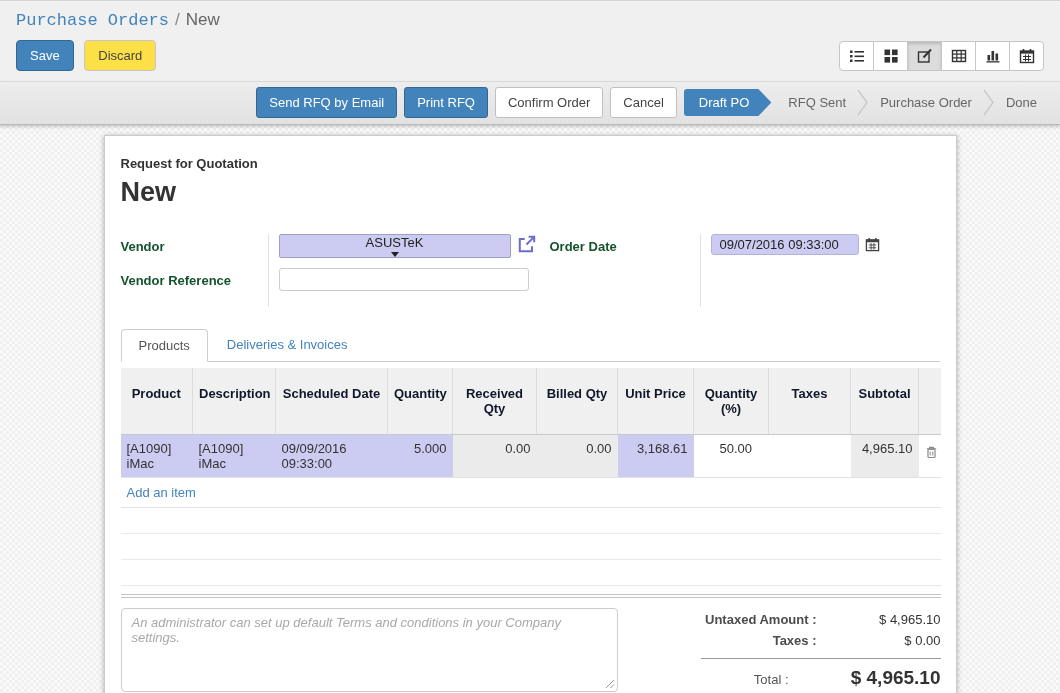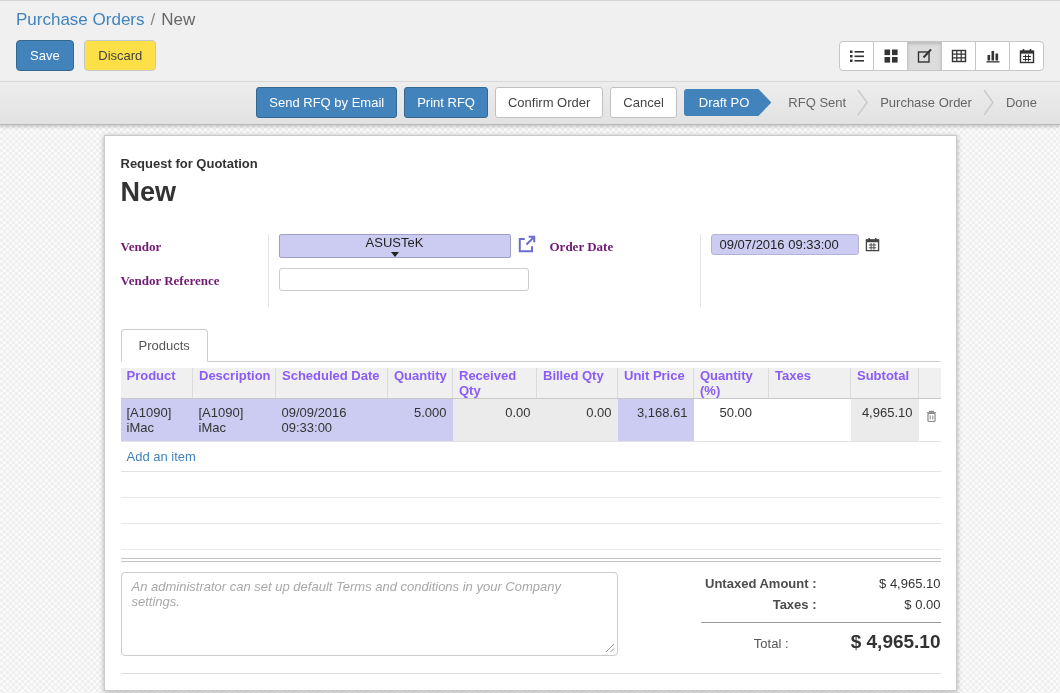--- a/index.html
+++ b/index.html
@@ -15,21 +15,21 @@
   body{
     width:1060px;height:693px;overflow:hidden;
     font-family:"Liberation Sans", sans-serif;
     color:#4c4c4c;font-size:13px;background:#f0f0f0;
   }
   .screen{width:1060px;height:693px;display:flex;flex-direction:column;border-top:1px solid #d5d5d5;}
 
   
   .topzone{background:#f0f0f0;}
   .breadcrumb-bar{padding:9px 16px 2px 16px;font-size:17px;}
-  .crumb-link{color:var(--accent);cursor:pointer;}
+  .crumb-link{color:var(--accent);cursor:pointer;font-family:Liberation Mono, monospace;}
   .crumb-sep{color:#888;margin:0 6px;}
   .crumb-current{color:#666;}
   .controlbar{display:flex;justify-content:space-between;align-items:center;padding:8px 16px 10px 16px;}
   .btn{
     display:inline-flex;align-items:center;justify-content:center;
     font-family:inherit;font-size:13px;line-height:1;
     padding:8px 13px;border-radius:4px;border:1px solid #c6c6c6;
     background:#fde047;color:#444;cursor:pointer;
   }
   .btn + .btn{margin-left:7px;}
@@ -80,21 +80,21 @@
     border:1px solid #cacaca;box-shadow:0 1px 5px rgba(0,0,0,.3);
     padding:16px 16px 16px 16px;
   }
   .form-subtitle{font-weight:bold;color:#333;margin-top:4px;}
   .form-title{font-size:27px;font-weight:bold;color:#333;margin:6px 0 26px 0;}
 
   .fieldzone{display:flex;margin-bottom:22px;}
   .fgroup{display:flex;}
   .fgroup.left{width:429px;}
   .flabels{width:147px;padding-top:5px;}
-  .flabel{font-weight:bold;color:#701a75;height:34px;font-family:Liberation Serif, serif;}
+  .flabel{font-weight:bold;color:#14532d;height:34px;}
   .fvals{border-left:1px solid #e3e3e3;padding-left:10px;flex:1;}
   .frow{height:34px;display:flex;align-items:flex-start;}
   .select-box{
     width:232px;height:24px;background:var(--field-highlight);
     border:1px solid #9f9fc5;border-radius:2px;display:flex;align-items:center;
     padding:0 8px;color:#222;cursor:pointer;position:relative;flex-direction:column;
   }
   .select-box .sel-text{flex:1;font-size:13px;}
   .caret{width:0;height:0;border-left:4px solid transparent;border-right:4px solid transparent;border-top:5px solid #222;}
   .ext-link{margin-left:6px;cursor:pointer;display:block;}
@@ -114,22 +114,22 @@
   .tab{padding:8px 17px;cursor:pointer;font-size:13px;}
   .tab.active{
     background:#fff;border:1px solid #ccc;border-bottom:1px solid #fff;
     border-radius:4px 4px 0 0;margin-bottom:-1px;color:#555;
   }
   .tab.inactive{color:var(--link);margin-left:2px;}
 
   
   table.items{border-collapse:collapse;table-layout:fixed;width:820px;margin-top:6px;}
   table.items th{
-    background:var(--header-bg);font-weight:bold;color:#8b5cf6;text-align:left;
-    padding:0 6px;vertical-align:top;border-bottom:1px solid #c9c9c9;font-size:13px;
+    background:var(--header-bg);font-weight:bold;color:#0f172a;text-align:center;
+    padding:18px 6px;vertical-align:top;border-bottom:1px solid #c9c9c9;font-size:13px;
   }
   table.items th + th{border-left:1px solid #dcdcdc;}
   table.items td{
     padding:6px 6px;vertical-align:top;font-size:13px;color:#333;
     border-bottom:1px solid #e2e2e2;height:42px;
   }
   td.num{text-align:right;}
   td.c-purple{background:var(--field-highlight);}
   td.c-gray{background:var(--readonly-cell);}
   .trash-cell{text-align:center;padding-top:10px !important;cursor:pointer;color:#8a8a8a;}
@@ -290,20 +290,21 @@
                     <path d="M4 8.5 H12 M4 11.5 H12 M6.5 6.5 V13.5 M9.5 6.5 V13.5" stroke="#444" stroke-width="1"></path>
                   </svg>
               </button>
             </div>
           </div>
         </div>
       </div>
 
       <div class="tabstrip">
         <div class="tab active">Products</div>
+        <div class="tab inactive">Deliveries &amp; Invoices</div>
       </div>
 
       <table class="items">
         <colgroup>
           <col style="width:72px">
             <col style="width:83px">
             <col style="width:112px">
             <col style="width:65px">
           <col style="width:84px">
             <col style="width:81px">

